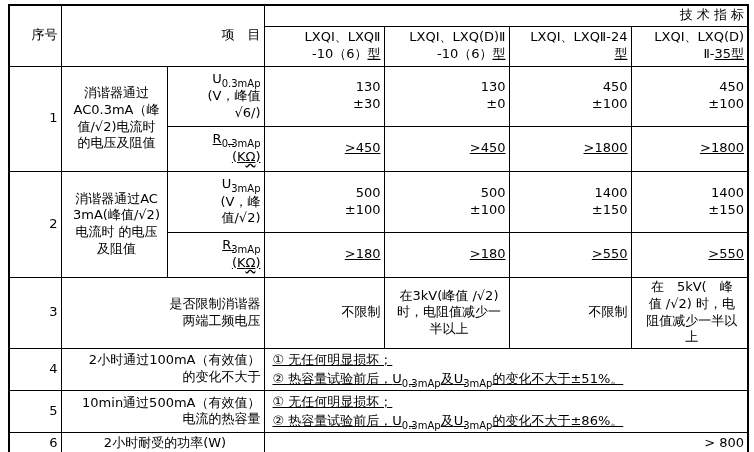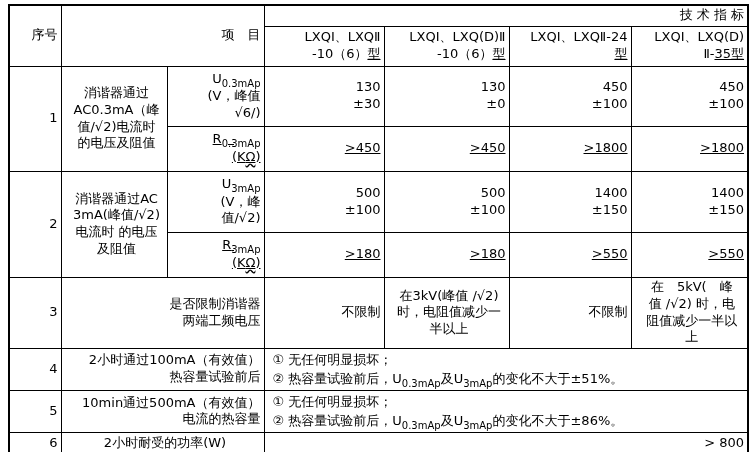--- a/index.html
+++ b/index.html
@@ -27,21 +27,21 @@
     line-height: 1.28;
     overflow: hidden;
   }
   .pre   { white-space: pre-line; }
   .left  { text-align: center; padding-left: 8px; }
   .blk   { display: block; }
   .uline { text-decoration: underline; }
   .squig { text-decoration: underline; text-decoration-style: wavy; text-underline-offset: 2px; }
   sub    { font-size: 10px; line-height: 1; }
   .notes { text-align: left; padding-left: 8px; }
-  .note-line { line-height: 1.5; }
+  .note-line { line-height: 1.5; text-decoration: underline; }
   .h21 { height: 21px; }
   .h40 { height: 40px; margin-left: 14px; }
   .h60 { height: 60px; }
   .h45 { height: 45px; text-decoration: underline; }
   .h61 { height: 61px; }
   .h71 { height: 71px; }
   .h39 { height: 39px; }
   .h23 { height: 23px; }
 </style>
 </head>
@@ -159,21 +159,21 @@
     <td class="pre">不限制</td>
     <td class="pre left">在　5kV(　峰
 值 /√2) 时，电
 阻值减少一半以
 上</td>
   </tr>
 
   <tr class="h39">
     <td>4</td>
     <td colspan="2" class="pre">2小时通过100mA（有效值）
-热容量试验前后</td>
+的变化不大于</td>
     <td colspan="4" class="notes">
       <div class="note-line">①  无任何明显损坏；</div>
       <div class="note-line"><span>②  热容量试验前后，</span><span>U</span><sub>0.3mAp</sub><span>及</span><span>U</span><sub>3mAp</sub><span>的变化不大于±51%。</span></div>
     </td>
   </tr>
 
   <tr class="h39">
     <td>5</td>
     <td colspan="2" class="pre">10min通过500mA（有效值）
 电流的热容量</td>

